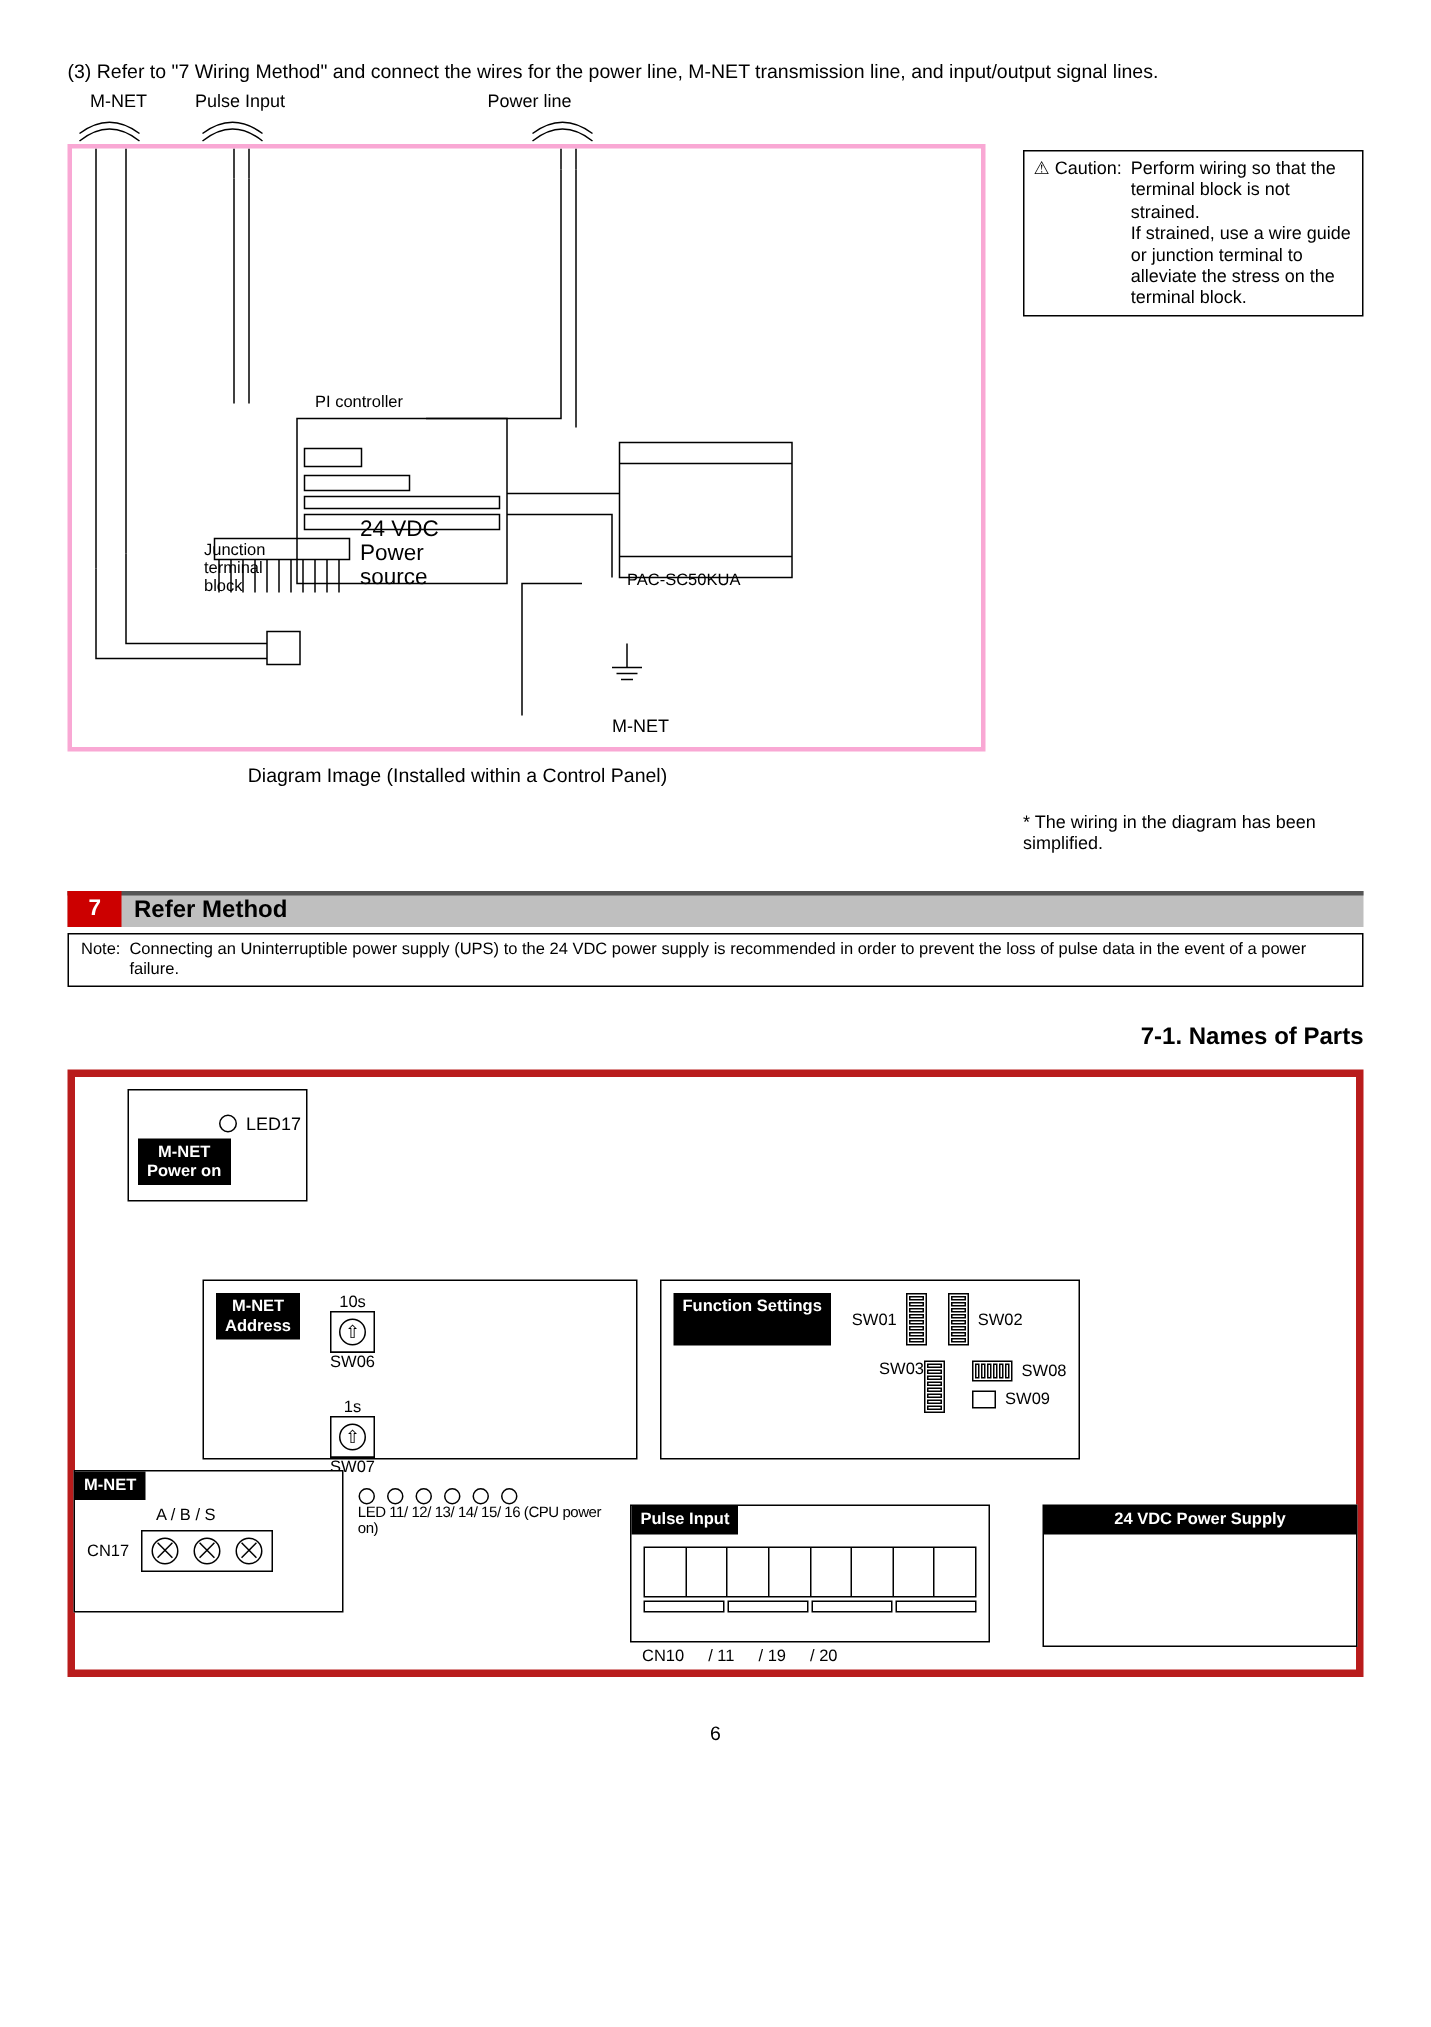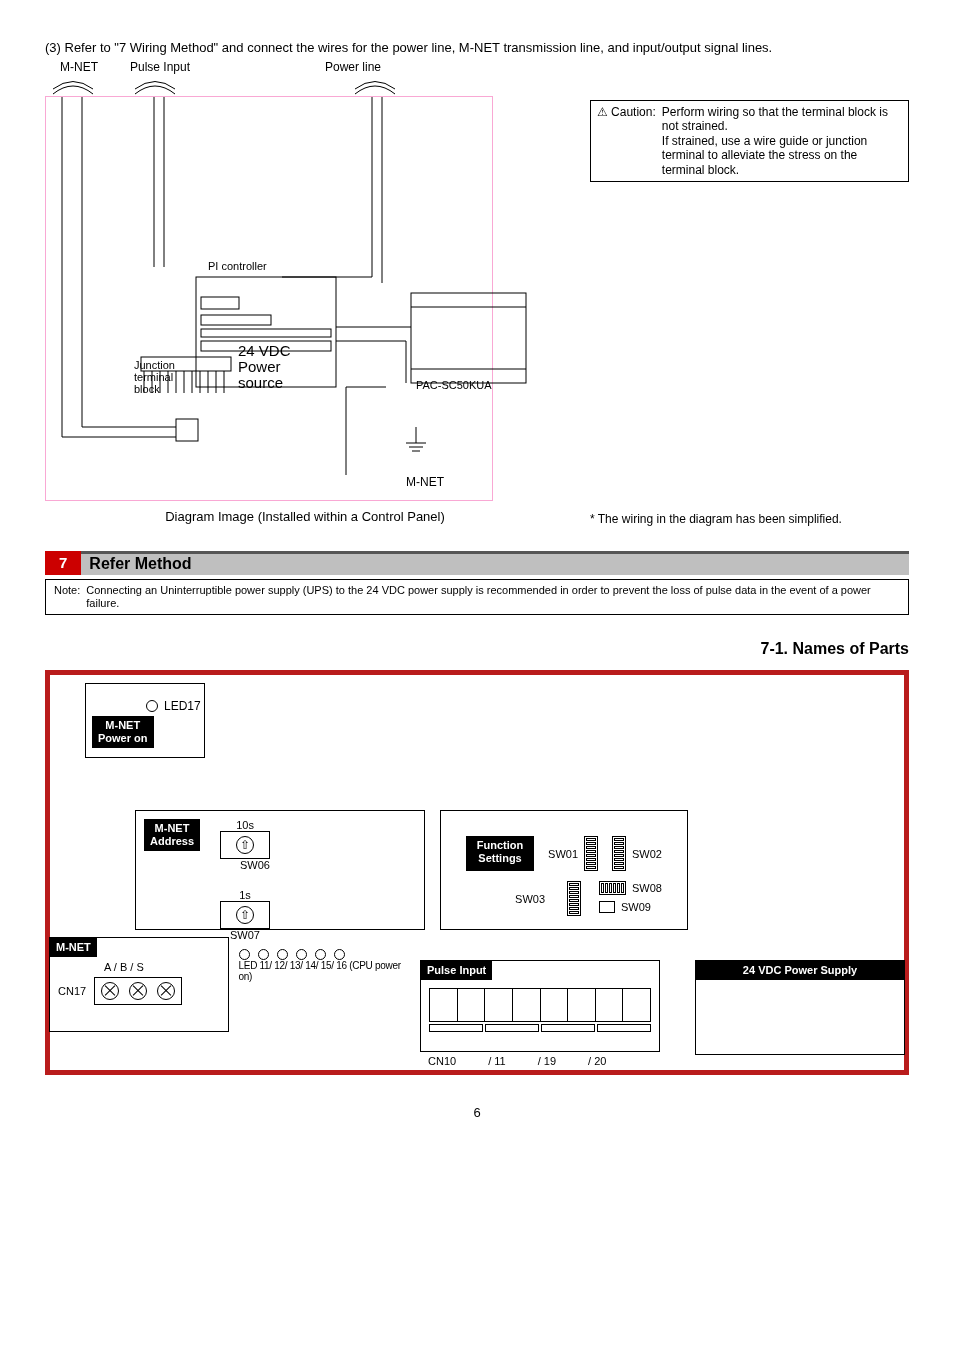--- a/index.html
+++ b/index.html
@@ -12,22 +12,22 @@
       padding: 40px 45px 30px 45px;
     }
     .intro-text { font-size: 13px; margin-bottom: 5px; }
     .diagram-header { display: flex; gap: 0; margin-top: 2px;}
     .diagram-header > div { font-size: 12px; }
     .hdrlbl-mnet { margin-left: 15px; width: 70px;}
     .hdrlbl-pulse { width:195px;}
     .hdrlbl-power { }
     .two-col { display: flex; gap: 25px; align-items: flex-start;}
     .diagram-box {
-      border: 1px solid #f9a8d4;
-      width: 448px;
+      border: 3px solid #f9a8d4;
+      width: 612px;
       height: 405px;
       position: relative;
       font-size: 11px;
     }
     .diagram-caption { text-align:center; font-size: 13px; margin-top:8px; width:520px; }
     .right-col { flex: 1; }
     .caution-box {
       border: 1px solid #000;
       padding: 4px 6px;
       display: flex;
@@ -242,21 +242,21 @@
   </div>
 
   <div class="block" style="left:85px;top:135px;width:290px;height:120px;padding:8px;">
     <div style="display:flex;gap:20px;align-items:flex-start;">
       <div class="badge" style="white-space:pre;">M-NET
 Address</div>
       <div style="display:flex;gap:18px;flex-direction:column;">
         <div style="text-align:center;">
           <div class="sw-lbl">10s</div>
           <div style="border:1px solid #000;padding:4px;"><span class="arrow-dial">⇧</span></div>
-          <div class="sw-lbl" style="text-decoration:overline;margin-left:20px;">SW06</div>
+          <div class="sw-lbl" style="text-decoration:overline;">SW06</div>
         </div>
         <div style="text-align:center;">
           <div class="sw-lbl">1s</div>
           <div style="border:1px solid #000;padding:4px;"><span class="arrow-dial">⇧</span></div>
           <div class="sw-lbl" style="text-decoration:overline;">SW07</div>
         </div>
       </div>
     </div>
     <div style="display:flex;gap:14px;align-items:center;margin-top:8px;">
       <div class="status-badge">Status LEDs</div>
@@ -282,21 +282,21 @@
         <span class="sw-lbl">CN17</span>
         <div style="border:1px solid #000;padding:4px 6px;display:flex;gap:10px;">
           <span class="x-circ"></span>
           <span class="x-circ"></span>
           <span class="x-circ"></span>
         </div>
       </div>
     </div>
   </div>
 
-  <div class="block" style="left:390px;top:135px;width:248px;height:120px;padding:25px;">
+  <div class="block" style="left:390px;top:135px;width:280px;height:120px;padding:8px;">
     <div style="display:flex;gap:14px;">
       <div class="badge">Function Settings</div>
       <div style="display:flex;gap:6px;align-items:center;">
         <span class="sw-lbl">SW01</span>
         <span class="dip">
             <span></span>
             <span></span>
             <span></span>
             <span></span>
             <span></span>
@@ -313,21 +313,21 @@
             <span></span>
             <span></span>
             <span></span>
             <span></span>
             <span></span>
           </span>
         <span class="sw-lbl">SW02</span>
       </div>
     </div>
     <div style="display:flex;gap:18px;margin-top:10px;justify-content:flex-end;">
-      <div style="display:flex;gap:22px;align-items:center;">
+      <div style="display:flex;gap:0;align-items:flex-start;">
         <span class="sw-lbl">SW03</span>
         <span class="dip">
             <span></span>
             <span></span>
             <span></span>
             <span></span>
             <span></span>
             <span></span>
             <span></span>
             <span></span>
@@ -367,21 +367,21 @@
         <div style="flex:1;"></div>
       </div>
       <div style="display:flex;gap:2px;margin-top:2px;">
         <div class="conn-block" style="flex:1;"></div>
         <div class="conn-block" style="flex:1;"></div>
         <div class="conn-block" style="flex:1;"></div>
         <div class="conn-block" style="flex:1;"></div>
       </div>
     </div>
   </div>
-  <div style="position:absolute;left:378px;top:380px;font-size:11px;display:flex;gap:32px;">
+  <div style="position:absolute;left:378px;top:380px;font-size:11px;display:flex;gap:16px;">
     <span>CN10</span>
     <span>/ 11</span>
     <span>/ 19</span>
     <span>/ 20</span>
   </div>
 
   <div class="block" style="right:-1px;top:285px;width:210px;height:95px;padding:0;">
     <div class="badge" style="display:block;text-align:center;">24 VDC Power Supply</div>
   </div>
 

